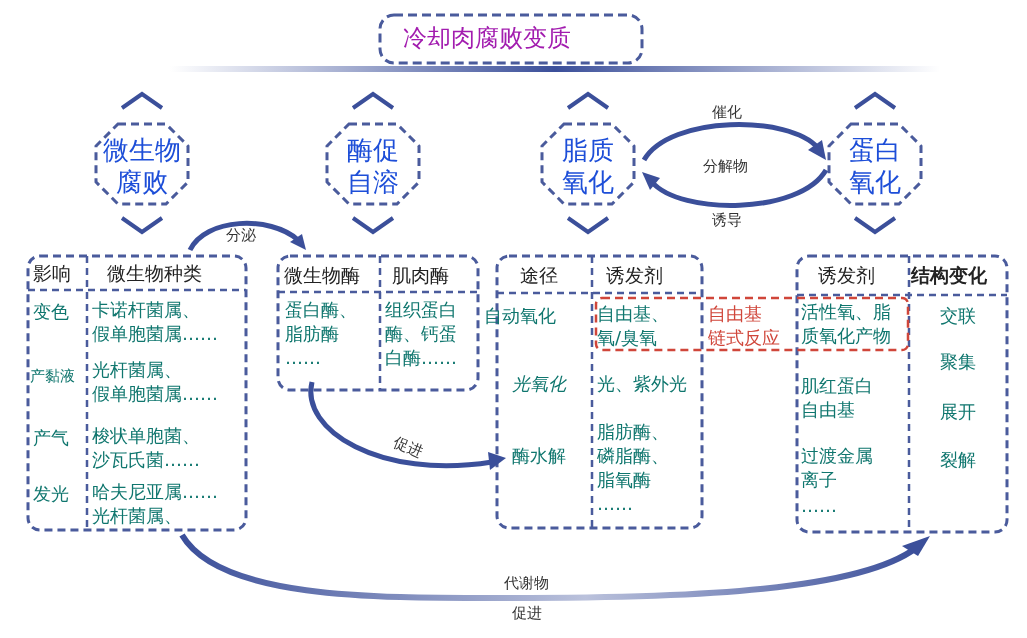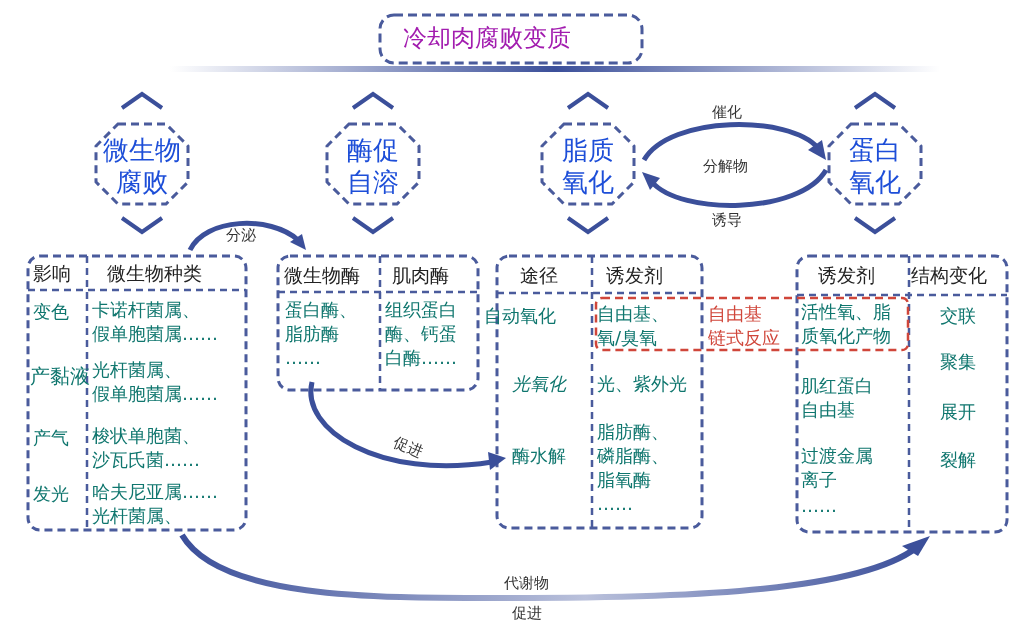--- a/index.html
+++ b/index.html
@@ -113,21 +113,21 @@
 <div class="t small" style="left:512px;top:604px;">促进</div>
 
 <div class="t hdr" style="left:33px;top:262px;">影响</div>
 <div class="t hdr" style="left:107px;top:262px;">微生物种类</div>
 
 <div class="t cell" style="left:33px;top:300px;">变色</div>
 <div class="t cell" style="left:92px;top:298px;">
   <div>卡诺杆菌属、</div>
   <div>假单胞菌属……</div>
 </div>
-<div class="t cell" style="left:30px;top:364px;font-size:20px;">产黏液</div>
+<div class="t cell" style="left:30px;top:364px;font-size:15px;">产黏液</div>
 <div class="t cell" style="left:92px;top:358px;">
   <div>光杆菌属、</div>
   <div>假单胞菌属……</div>
 </div>
 <div class="t cell" style="left:33px;top:426px;">产气</div>
 <div class="t cell" style="left:92px;top:424px;">
   <div>梭状单胞菌、</div>
   <div>沙瓦氏菌……</div>
 </div>
 <div class="t cell" style="left:33px;top:482px;">发光</div>
@@ -165,21 +165,21 @@
   <div>脂氧酶</div>
   <div>……</div>
 </div>
 
 <div class="t cell red" style="left:708px;top:302px;">
   <div>自由基</div>
   <div>链式反应</div>
 </div>
 
 <div class="t hdr" style="left:818px;top:264px;">诱发剂</div>
-<div class="t hdr" style="left:911px;top:264px;">结构变化</div>
+<div class="t hdr" style="left:911px;top:264px;font-weight:bold;">结构变化</div>
 <div class="t cell" style="left:801px;top:300px;">
   <div>活性氧、脂</div>
   <div>质氧化产物</div>
 </div>
 <div class="t cell" style="left:801px;top:374px;">
   <div>肌红蛋白</div>
   <div>自由基</div>
 </div>
 <div class="t cell" style="left:801px;top:444px;">
   <div>过渡金属</div>

